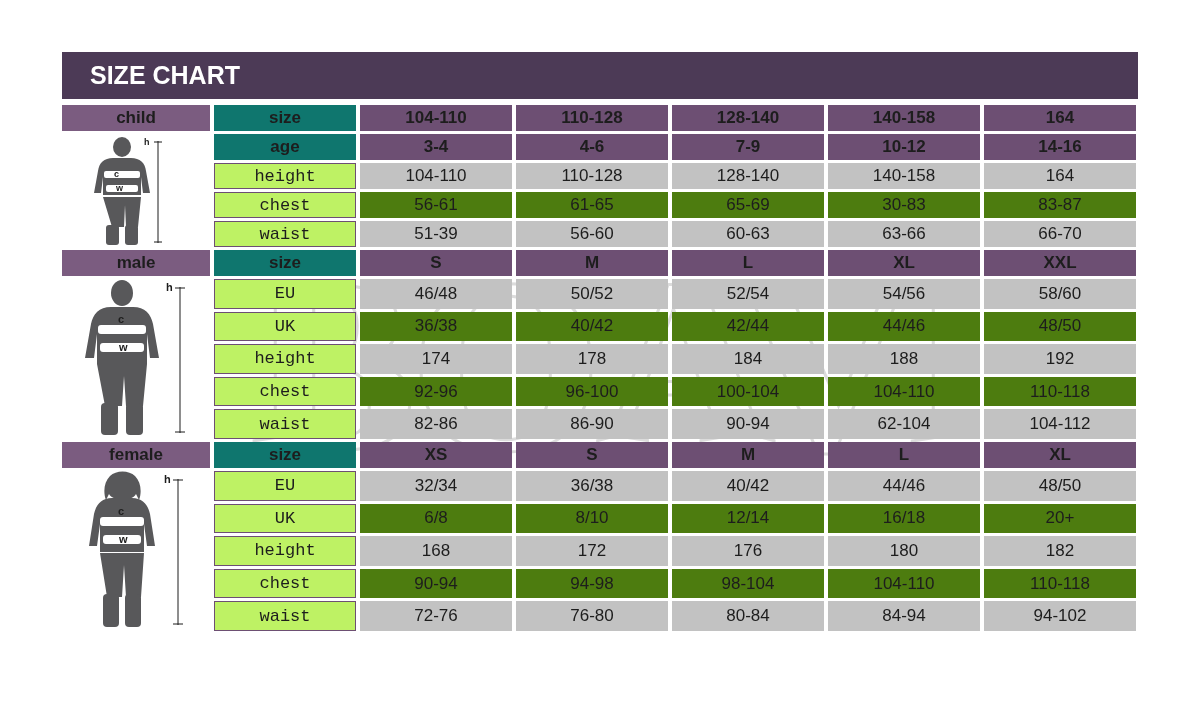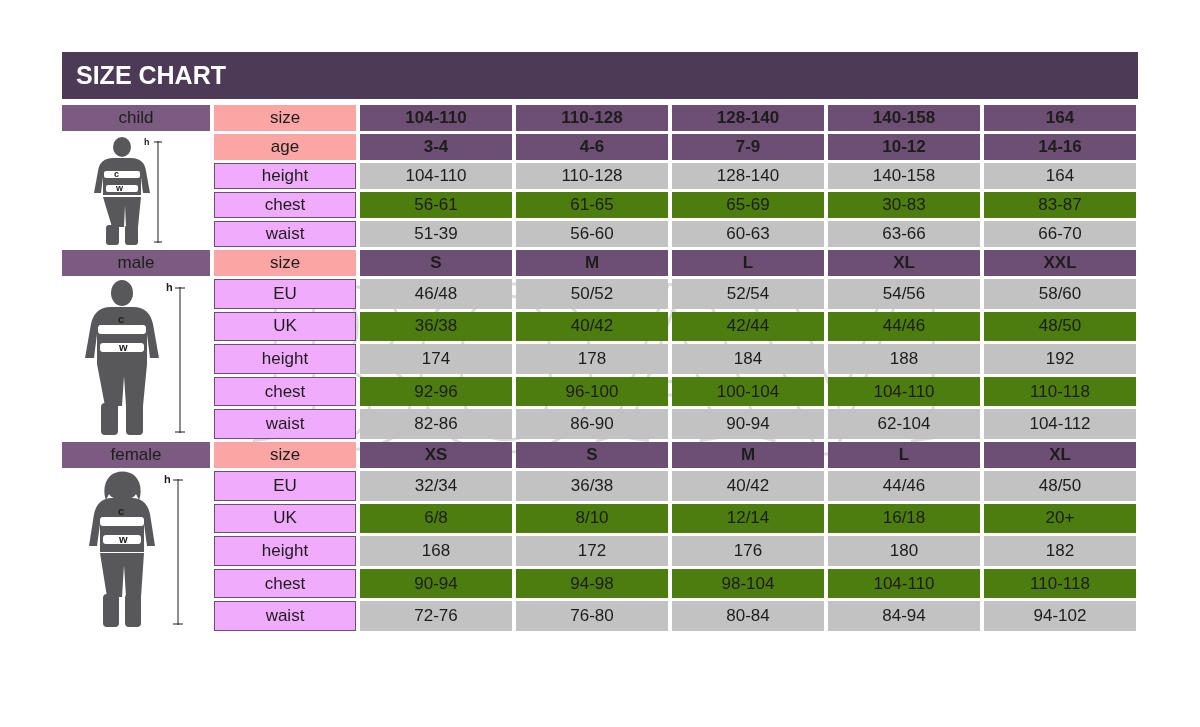--- a/index.html
+++ b/index.html
@@ -43,21 +43,21 @@
     top: 52px;
     width: 1076px;
     z-index: 2;
   }
 
   .title-bar {
     background: #4c3a56;
     height: 47px;
     display: flex;
     align-items: center;
-    padding-left: 14px;
+    padding-left: 28px;
     box-sizing: border-box;
   }
   .title-bar .title {
     color: #ffffff;
     font-size: 25px;
     font-weight: bold;
     letter-spacing: 0px;
   }
 
   table.grid {
@@ -77,41 +77,42 @@
     color: #1d1d1d;
   }
   
   col.c-fig { width: 148px; }
   col.c-lab { width: 142px; }
   col.c-val { width: 152px; }
 
   .cat-head {
     background: #7b5c80;
     color: #ffffff;
-    font-weight: normal;
+    font-weight: bold;
     font-size: 19px;
   }
   .row-head {
     background: #6d4f73;
     color: #ffffff;
     font-weight: bold;
     font-size: 18px;
   }
   .sub-head {
-    background: #fca5a5;
+    background: #0f766e;
     color: #ffffff;
-    font-weight: normal;
+    font-weight: bold;
     font-size: 18px;
   }
   .label-cell {
-    background: #f0abfc;
+    background: #bef264;
     border: 1.5px solid #6d4f73;
     box-sizing: border-box;
     color: #1d1d1d;
     font-size: 17px;
+    font-family: Liberation Mono, monospace;
   }
   .val-dark {
     background: #c2c2c2;
   }
   .val-light {
     background: #4d7c0f;
   }
   .fig-cell {
     background: transparent;
   }

